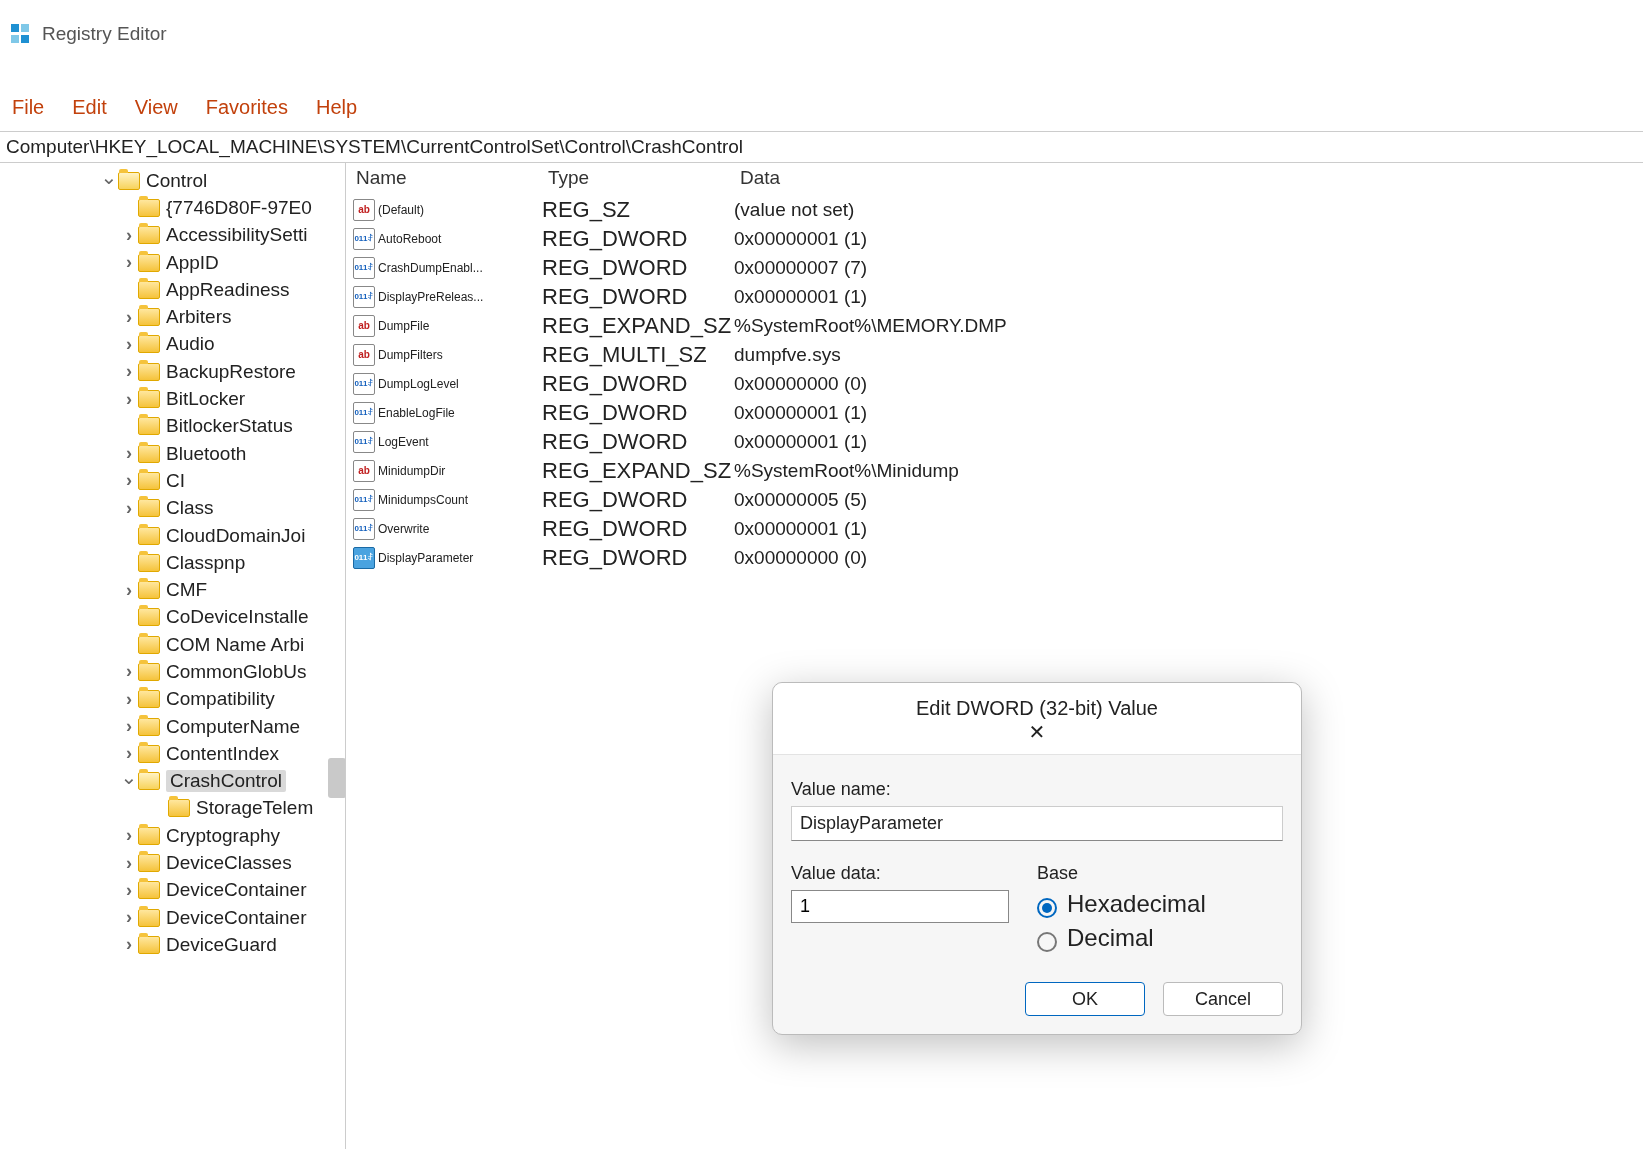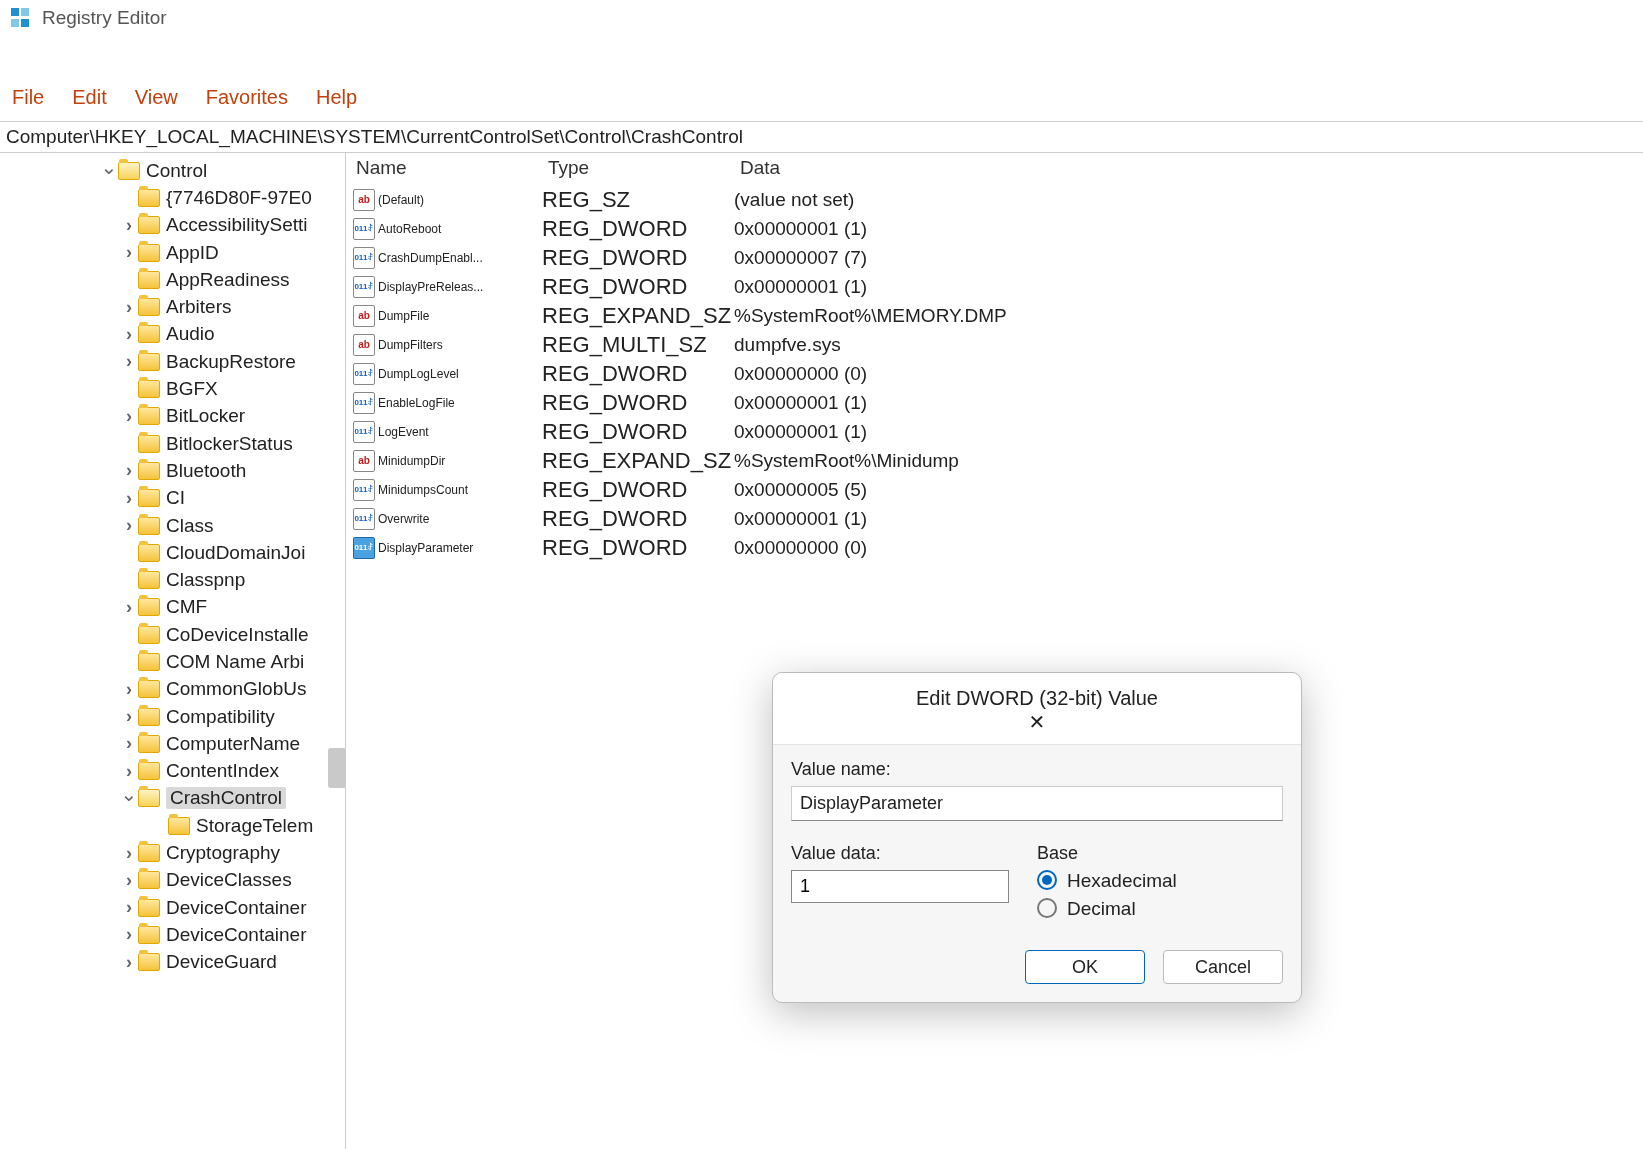--- a/index.html
+++ b/index.html
@@ -1,19 +1,19 @@
 <!DOCTYPE html>
 <html><head>
 <meta charset="utf-8">
 <style>
   * { box-sizing: border-box; margin: 0; padding: 0; font-family: "Segoe UI", Tahoma, sans-serif; }
   body { width: 1643px; height: 1149px; background: #fff; overflow: hidden; font-size: 18px; color: #222; position: relative; }
 
   
-  .titlebar { display:flex; align-items:center; padding: 6px 10px; gap:10px; height:36px;}
+  .titlebar { display:flex; align-items:flex-start; padding: 23px 10px; gap:10px; height:36px;}
   .app-icon { width:22px; height:22px; display:flex; flex-wrap:wrap; gap:2px; padding:1px; position:relative;}
   .app-icon .sq { width:8px; height:8px; background:#1e90d2; }
   .app-icon .sq.lt { background:#7fc8e8;}
   .title-text { color:#555; font-size:19px;}
   
   
   .menubar { display:flex; gap:28px; padding:8px 12px 12px;}
   .menubar span { color:#c2410c; font-size:20px;margin-top:42px;}
   
   
@@ -51,27 +51,27 @@
   .reg-icon.dw::after{ content:"011\A110"; white-space:pre; line-height:7px;}
   .reg-icon.sel { background:#4aa3e0; color:#fff; border-color:#1a6aa5;}
   .val-name { width:164px; font-size:12px; overflow:hidden; text-overflow:ellipsis; white-space:nowrap;}
   .val-type { width:192px; font-size:22px;}
   .val-data { font-size:19px;}
   
   
   .dialog { position:absolute; left:426px; top:519px; width:530px; background:#f6f6f6; border:1px solid #bbb; border-radius:10px; box-shadow:0 10px 40px rgba(0,0,0,.25);}
   .dlg-title { display:flex; justify-content:space-between; align-items:center; padding:14px 18px 10px; font-size:20px; background:#fff; border-radius:10px 10px 0 0;flex-direction:column;}
   .dlg-close { font-size:20px; cursor:pointer; width:30px; text-align:center;}
-  .dlg-body { padding:14px 18px 18px; border-top:1px solid #e3e3e3;}
+  .dlg-body { padding:24px 18px 18px; border-top:1px solid #e3e3e3;}
   .dlg-label { font-size:18px; margin-bottom:6px;}
   .dlg-input-ro { width:100%; border:1px solid #ccc; background:#fff; padding:6px 8px; font-size:18px; border-bottom-color:#888;}
   .dlg-row { display:flex; gap:28px; margin-top:22px;}
   .dlg-col {}
   .dlg-input { width:218px; border:1px solid #888; padding:5px 8px; font-size:18px; background:#fff;}
-  .radio-row { display:flex; align-items:flex-start; gap:10px; margin-top:6px; font-size:19px;}
+  .radio-row { display:flex; align-items:flex-end; gap:10px; margin-top:6px; font-size:24px;}
   .radio { width:20px; height:20px; border:2px solid #777; border-radius:50%; display:inline-flex; align-items:center; justify-content:center;}
   .radio.checked { border-color:#0067c0;}
   .radio.checked::after { content:""; width:10px; height:10px; background:#0067c0; border-radius:50%;}
   .dlg-buttons { display:flex; justify-content:flex-end; gap:18px; margin-top:30px;}
   .btn { width:120px; height:34px; border:1px solid #bbb; background:#fff; border-radius:4px; font-size:18px; display:flex; align-items:center; justify-content:center;}
   .btn.primary { border-color:#0067c0;}
 </style>
 </head>
 <body>
 
@@ -138,26 +138,20 @@
           <span class="spacer" style="width: 120px;"></span>
           <span class="exp" style="font-size: 18px; font-weight: bold;">›</span>
           <span class="folder"></span>
           <span class="node-label">Audio</span>
         </div>
         <div class="node">
           <span class="spacer" style="width: 120px;"></span>
           <span class="exp" style="font-size: 18px; font-weight: bold;">›</span>
           <span class="folder"></span>
           <span class="node-label">BackupRestore</span>
-        </div>
-        <div class="node">
-          <span class="spacer" style="width: 120px;"></span>
-          <span class="exp"></span>
-          <span class="folder"></span>
-          <span class="node-label">BGFX</span>
         </div>
         <div class="node">
           <span class="spacer" style="width: 120px;"></span>
           <span class="exp" style="font-size: 18px; font-weight: bold;">›</span>
           <span class="folder"></span>
           <span class="node-label">BitLocker</span>
         </div>
         <div class="node">
           <span class="spacer" style="width: 120px;"></span>
           <span class="exp"></span>

